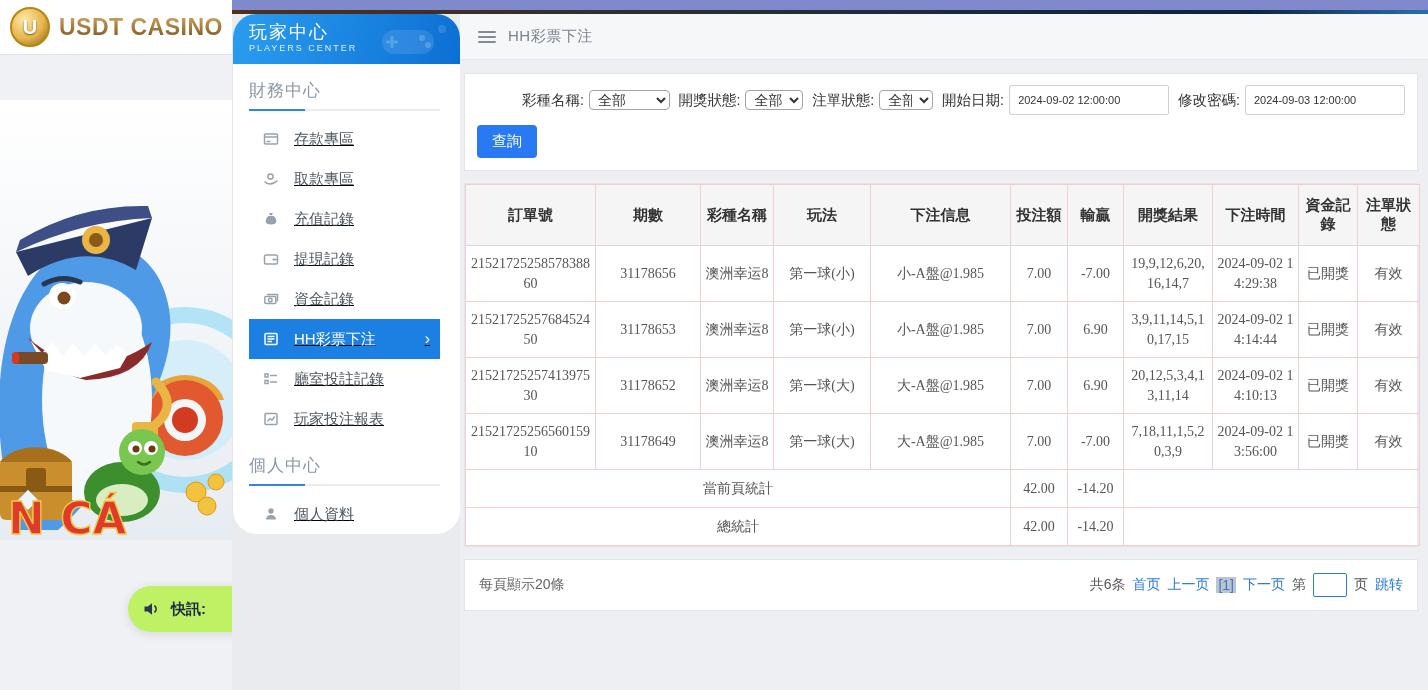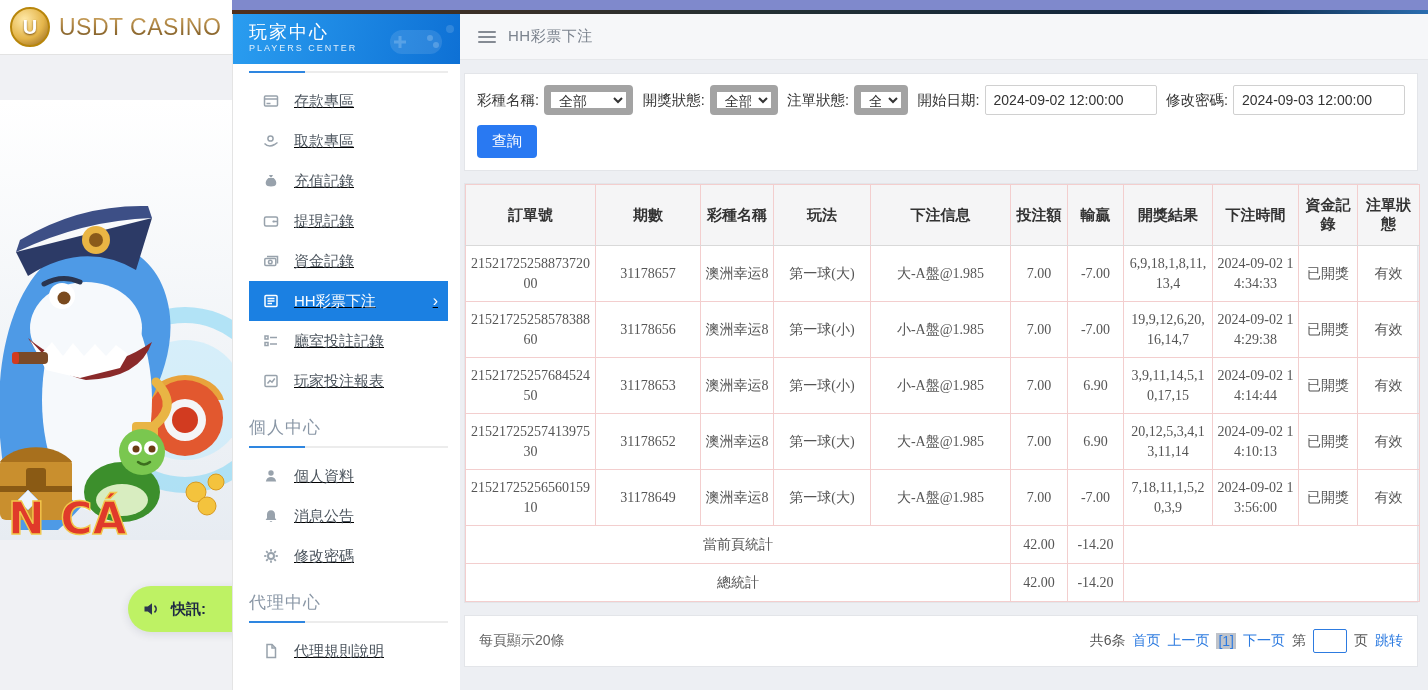--- a/index.html
+++ b/index.html
@@ -12,32 +12,32 @@
   .top-dark  { position:absolute; left:232px; right:0; top:10px; height:4px; z-index:5;
     background:linear-gradient(90deg,#50301d,#233034 45%,#0d2440 85%,#2a6db0); }
 
   
   .left-col { position:absolute; left:0; top:0; width:232px; height:690px; background:#f0f1f4; overflow:hidden; }
   .logo-bar { height:55px; background:#fff; border-bottom:1px solid #e3e3e3; display:flex; align-items:center; padding-left:10px; gap:9px; cursor:pointer; }
   .coin { width:40px; height:40px; border-radius:50%; flex:0 0 auto;
     background:radial-gradient(circle at 35% 30%, #ffe9a8, #e4b54a 55%, #8a5d1e);
     border:2px solid #b8860b; display:flex; align-items:center; justify-content:center;
     color:#fff; font-weight:bold; font-size:20px; text-shadow:0 1px 2px #7a5010; }
-  .brand-name { font-size:23px; font-weight:400; letter-spacing:.5px;
+  .brand-name { font-size:23px; font-weight:700; letter-spacing:.5px;
     background:linear-gradient(180deg,#d3a963,#9a7335 60%,#6f5224);
     -webkit-background-clip:text; background-clip:text; color:transparent; white-space:nowrap; }
   .promo { position:absolute; left:0; top:100px; width:232px; height:440px; }
   .ticker { position:absolute; left:128px; top:586px; width:150px; height:46px; background:#bef264;
     border-radius:26px; box-shadow:0 2px 10px rgba(30,40,70,.12); display:flex; align-items:center;
     padding:0 14px; gap:9px; z-index:3; }
   .ticker-label { font-size:15px; font-weight:bold; color:#1f2a44; white-space:nowrap; }
 
   
-  .sidebar { position:absolute; left:232px; top:14px; width:228px; height:676px; background:#fff;
-    border-left:1px solid #e4e4e4; z-index:4; padding:0 12px 0 16px; overflow:hidden; }
+  .sidebar { position:absolute; left:232px; top:14px; width:228px; height:520px; background:#fff;
+    border-left:1px solid #e4e4e4; z-index:4; padding:0 20px 0 16px; overflow:hidden;border-radius:24px; }
   .sb-header { margin:0 -20px 0 -16px; height:50px; position:relative; overflow:hidden;
     background:linear-gradient(100deg,#2a9df0,#0d6fd4); padding:7px 0 0 16px; }
   .sb-title { color:#fff; font-size:18px; letter-spacing:2px; line-height:22px; }
   .sb-sub { color:rgba(255,255,255,.85); font-size:9px; letter-spacing:2px; }
   .sb-gamepad { position:absolute; right:10px; top:8px; opacity:.45; }
   .section-title { margin-top:15px; font-size:17px; color:#8a97a6; font-weight:400; letter-spacing:1px; }
   .section-line { margin-top:7px; height:2px; background:#ececec; position:relative; }
   .section-line::before { content:""; position:absolute; left:0; top:0; width:56px; height:2px; background:#2e86e0; }
   .menu { margin-top:8px;text-decoration:underline; }
   .menu-item { display:flex; align-items:center; height:40px; gap:15px; padding:0 10px 0 14px;
@@ -51,28 +51,28 @@
   .main { position:absolute; left:460px; right:0; top:14px; bottom:0; display:flex; flex-direction:column; }
   .page-header { height:46px; background:#f6f7f9; border-bottom:1px solid #e6e8eb;
     display:flex; align-items:center; padding-left:18px; gap:12px; flex:0 0 auto; }
   .hamburger { width:18px; cursor:pointer; display:flex; flex-direction:column; gap:3px; }
   .hamburger span { display:block; height:2px; background:#858b94; border-radius:1px; }
   .page-title { font-size:15px; color:#7b838e; letter-spacing:.5px; }
   .content { flex:1; background:#edeff3; padding:13px 10px 0 4px; overflow:hidden; }
 
   .card { background:#fff; border:1px solid #e3e5e9; }
   .filter-card { padding:11px 12px 12px; margin-bottom:12px; }
-  .filter-row { display:flex; align-items:center; font-size:14.5px; color:#333; white-space:nowrap; }
+  .filter-row { display:flex; align-items:center; font-size:14.5px; color:#333; white-space:nowrap;margin-left:45px; }
   .filter-row label { margin-right:5px; }
   .filter-row .gap { width:14px; }
-  .filter-row select { height:30px; border:7px solid #a3a3a3; border-radius:4px; background:#fff;
+  .filter-row select { height:20px; border:1px solid #a3a3a3; border-radius:4px; background:#fff;
     font-size:14px; color:#333; padding:0 4px; font-family:inherit; }
   .sel-lottery { width:122px; } .sel-draw { width:68px; } .sel-order { width:54px; }
   .filter-row input[type=text] { height:30px; width:172px; border:1px solid #d0d0d0; border-radius:2px;
-    font-size:14px; color:#333; padding:0 8px; font-family:inherit; }
+    font-size:11px; color:#333; padding:0 8px; font-family:inherit; }
   .btn-query { margin-top:10px; display:inline-block; background:#2979f2; color:#fff; border:none;
     border-radius:4px; font-size:15px; padding:7px 15px; cursor:pointer; font-family:inherit; }
 
   
   table.bet { width:100%; border-collapse:collapse; table-layout:fixed;font-family:Liberation Serif, serif; }
   table.bet th, table.bet td { border:1px solid #f3cece; text-align:center; }
   table.bet th { background:#f5f5f6; font-weight:bold; color:#333; font-size:15px; padding:11px 2px;
     border-bottom:1px solid #d9d9d9; }
   table.bet td { color:#555; font-size:14px; padding:7px 4px; line-height:20px; word-break:break-all; }
   table.bet tbody tr { height:56px; }
@@ -175,20 +175,21 @@
     <div class="sb-sub">PLAYERS CENTER</div>
     <svg class="sb-gamepad" width="74" height="38" viewBox="0 0 74 38">
       <rect x="6" y="8" width="52" height="24" rx="12" fill="rgba(255,255,255,.25)"></rect>
       <circle cx="46" cy="16" r="3" fill="rgba(255,255,255,.5)"></circle>
       <circle cx="52" cy="23" r="3" fill="rgba(255,255,255,.5)"></circle>
       <path d="M16 14v12 M10 20h12" stroke="rgba(255,255,255,.5)" stroke-width="3"></path>
       <circle cx="66" cy="7" r="4" fill="rgba(255,255,255,.3)"></circle>
     </svg>
   </div>
 
+  <div class="section-title">財務中心</div>
   <div class="section-line"></div>
   <div class="menu">
     <div class="menu-item">
       <span class="mi-icon">
         <svg width="16" height="16" viewBox="0 0 16 16" fill="none" stroke="currentColor" stroke-width="1.5">
             <rect x="1.5" y="3" width="13" height="10" rx="1"></rect>
             <line x1="1.5" y1="6" x2="14.5" y2="6"></line>
             <line x1="3.5" y1="10.5" x2="7.5" y2="10.5"></line>
           </svg>
       </span>
@@ -385,33 +386,20 @@
             <th>投注額</th>
             <th>輸贏</th>
             <th>開獎結果</th>
             <th>下注時間</th>
             <th>資金記錄</th>
             <th>注單狀態</th>
           </tr>
         </thead>
         <tbody>
             <tr>
-              <td>2152172525887372000</td>
-              <td>31178657</td>
-              <td>澳洲幸运8</td>
-              <td>第一球(大)</td>
-              <td>大-A盤@1.985</td>
-              <td>7.00</td>
-              <td>-7.00</td>
-              <td>6,9,18,1,8,11,13,4</td>
-              <td>2024-09-02 14:34:33</td>
-              <td>已開獎</td>
-              <td>有效</td>
-            </tr>
-            <tr>
               <td>2152172525857838860</td>
               <td>31178656</td>
               <td>澳洲幸运8</td>
               <td>第一球(小)</td>
               <td>小-A盤@1.985</td>
               <td>7.00</td>
               <td>-7.00</td>
               <td>19,9,12,6,20,16,14,7</td>
               <td>2024-09-02 14:29:38</td>
               <td>已開獎</td>

